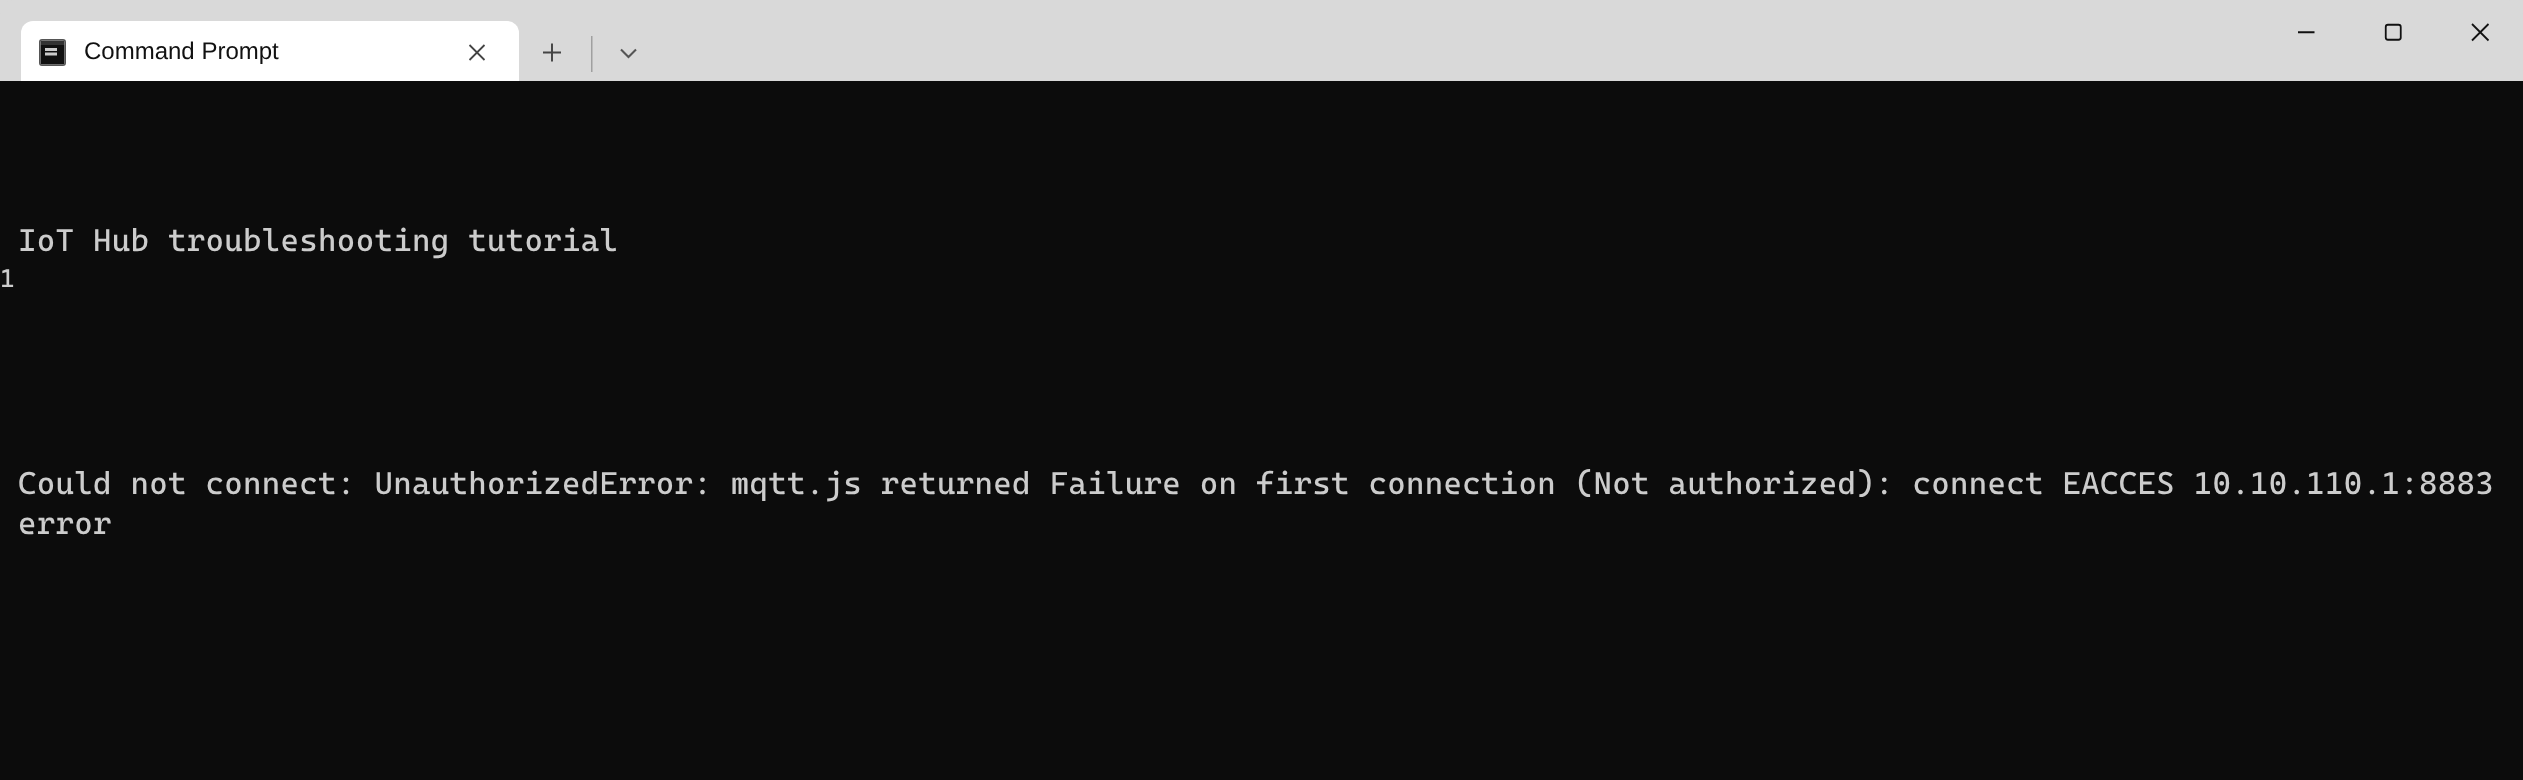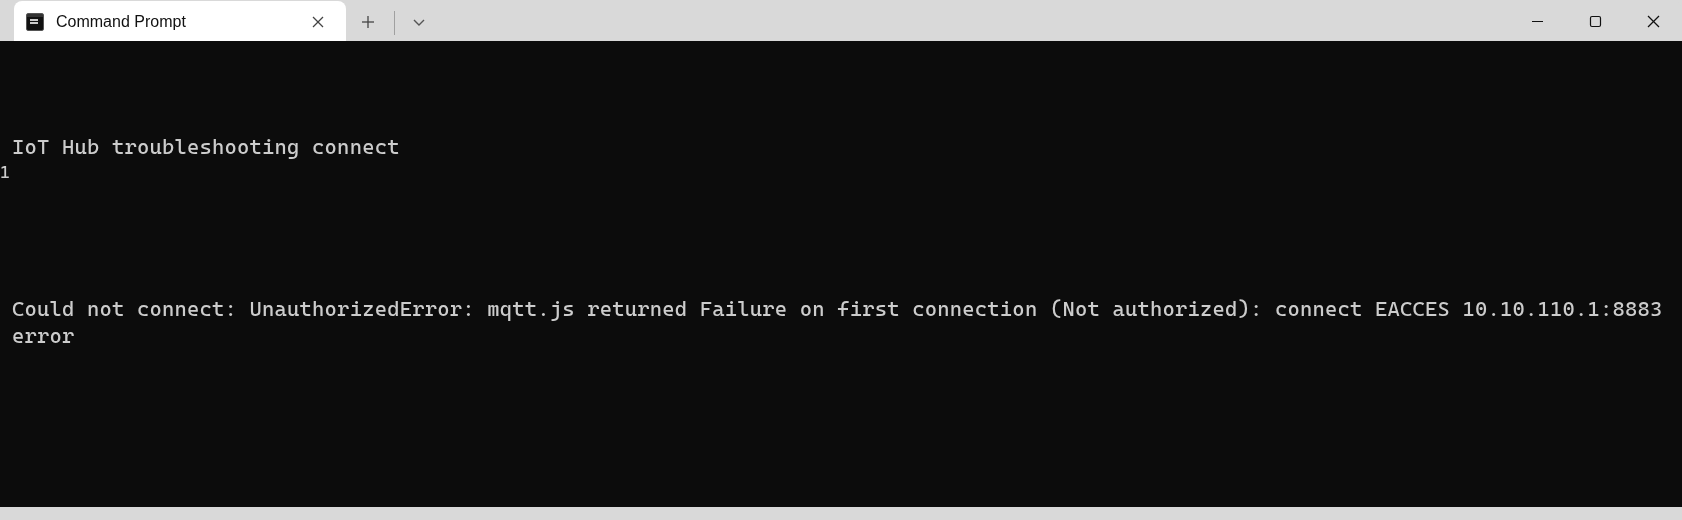--- a/index.html
+++ b/index.html
@@ -11,21 +11,21 @@
     width: 1682px;
     height: 520px;
     background: #d9d9d9;
     font-family: "Segoe UI", Tahoma, sans-serif;
     overflow: hidden;
     border-radius: 10px 10px 0 0;
   }
   .titlebar {
     display: flex;
     align-items: flex-end;
-    height: 41px;
+    height: 54px;
     padding-left: 14px;
     background: #d9d9d9;
     position: relative;
   }
   .tab {
     display: flex;
     align-items: center;
     height: 42px;
     background: #ffffff;
     border-radius: 8px 8px 0 0;
@@ -179,18 +179,18 @@
       <svg viewBox="0 0 13 13" stroke="currentColor" stroke-width="1.2" fill="none">
         <line x1="1" y1="1" x2="12" y2="12"></line>
           <line x1="12" y1="1" x2="1" y2="12"></line>
       </svg>
     </div>
   </div>
 </div>
 
 <div class="terminal">
   <span class="side-marker">1</span>
-  <div>IoT Hub troubleshooting connect</div>
+  <div>IoT Hub troubleshooting tutorial</div>
   <div>&nbsp;</div>
   <div>Could not connect: UnauthorizedError: mqtt.js returned Failure on first connection (Not authorized): connect EACCES 10.10.110.1:8883 error</div>
   
   
 </div>
 
 </body></html>

